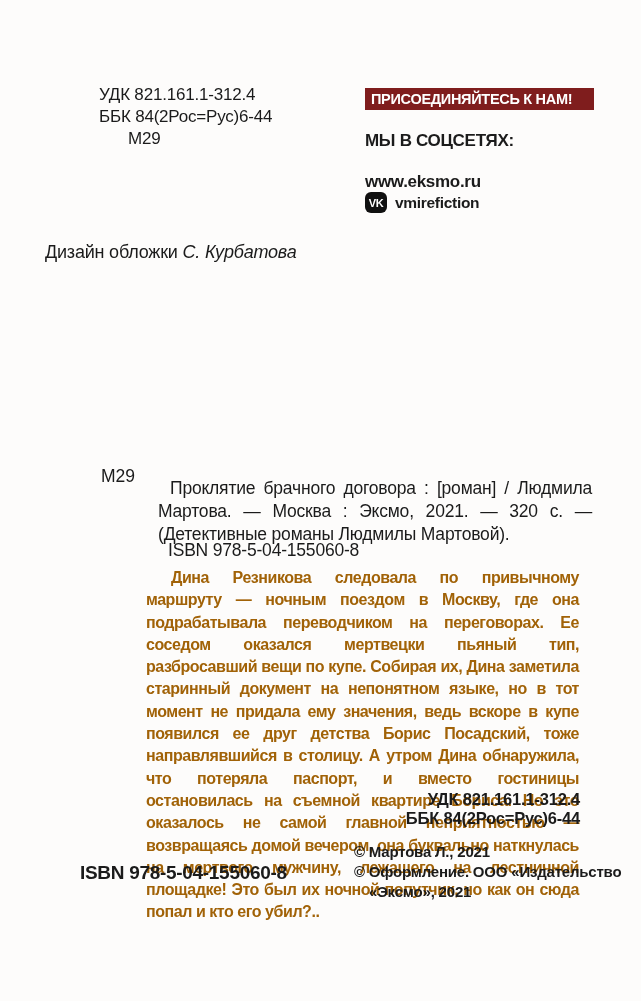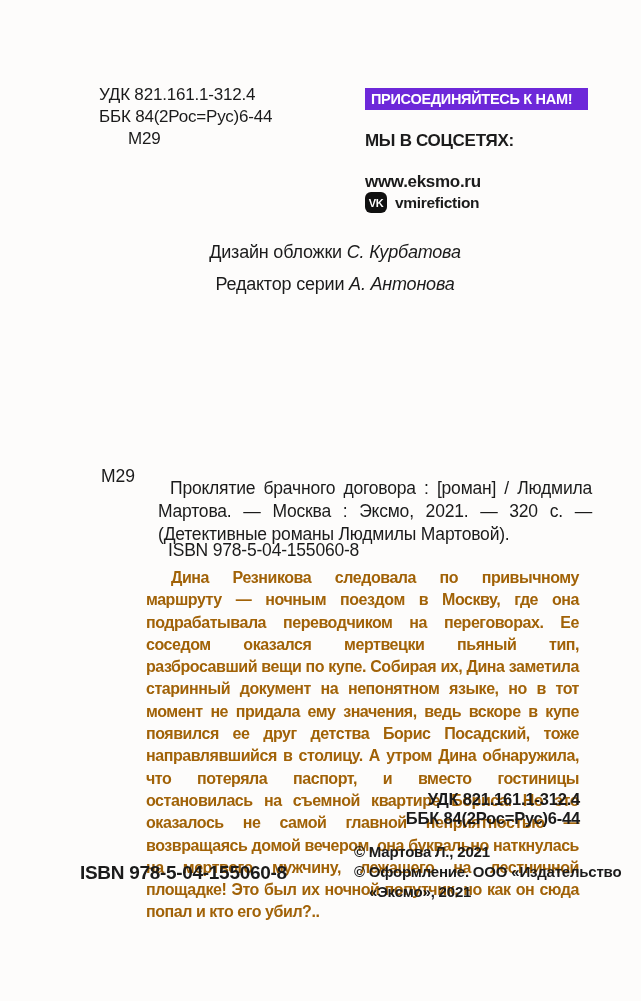--- a/index.html
+++ b/index.html
@@ -13,23 +13,23 @@
   }
   .page{position:absolute;inset:0;}
 
   
   .codes-top{position:absolute;left:99px;top:84px;font-size:17px;line-height:22px;letter-spacing:-0.2px;}
   .codes-top .m-code{margin-left:29px;}
 
   
   .social{position:absolute;left:365px;top:88px;width:216px;}
   .social .banner{
-    background:#6d28d9;color:#fff;
+    background:#7f1d1d;color:#fff;
     font-weight:bold;font-size:14.5px;letter-spacing:-0.3px;
-    padding:3px 13px 3px 6px;display:block;width:204px;
+    padding:3px 19px 3px 6px;display:block;width:204px;
   }
   .social .line{font-weight:bold;font-size:17px;letter-spacing:-0.3px;margin-top:21px;}
   .social .handle-row{display:flex;align-items:center;margin-top:0;}
   .social .handle-row .label{font-weight:bold;font-size:15.5px;letter-spacing:-0.3px;margin-left:8px;}
   .vk-badge{
     width:22px;height:21px;background:#101010;border-radius:6px;
     display:flex;align-items:center;justify-content:center;flex:0 0 auto;
   }
   .vk-badge span{color:#fff;font-weight:bold;font-size:11px;letter-spacing:-0.5px;}
   .ig-badge{
@@ -38,21 +38,21 @@
   }
   .ig-badge .lens{
     position:absolute;left:50%;top:50%;width:9px;height:9px;margin:-6.6px 0 0 -6.6px;
     border:2.2px solid #101010;border-radius:50%;
   }
   .ig-badge .dot{
     position:absolute;right:2px;top:2px;width:2.5px;height:2.5px;background:#101010;border-radius:50%;
   }
 
   
-  .credits{position:absolute;left:45px;top:243px;width:580px;text-align:center;font-size:18px;letter-spacing:-0.2px;}
+  .credits{position:absolute;left:45px;top:243px;width:580px;font-size:18px;letter-spacing:-0.2px;}
   .credits .row{margin-bottom:14px;line-height:18px;}
   .credits .name{font-style:italic;}
 
   
   .catalog-author{position:absolute;left:146px;top:442px;font-weight:bold;font-size:17.5px;letter-spacing:-0.2px;}
   .catalog-mcode{position:absolute;left:101px;top:466px;font-size:17.5px;}
   .catalog-desc{
     position:absolute;left:146px;top:465px;width:434px;
     font-size:17.5px;line-height:23px;letter-spacing:-0.2px;
     text-align:justify;text-indent:12px;margin:12px;
@@ -97,21 +97,20 @@
     <div class="handle-row">
       <div class="vk-badge">
           <span>VK</span>
         </div>
       <span class="label">vmirefiction</span>
     </div>
   </div>
 
   <div class="credits">
     <div class="row"><span>Дизайн обложки </span><span class="name">С. Курбатова</span></div>
-    <div class="row"><span>Редактор серии </span><span class="name">А. Антонова</span></div>
   </div>
 
   <div class="catalog-mcode">М29</div>
   <p class="catalog-desc">Проклятие брачного договора : [роман] / Людмила Мартова. — Москва : Эксмо, 2021. — 320 с. — (Детективные романы Людмилы Мартовой).</p>
   <div class="isbn-top">ISBN 978-5-04-155060-8</div>
 
   <p class="annotation">Дина Резникова следовала по привычному маршруту — ночным поездом в Москву, где она подрабатывала переводчиком на переговорах. Ее соседом оказался мертвецки пьяный тип, разбросавший вещи по купе. Собирая их, Дина заметила старинный документ на непонятном языке, но в тот момент не придала ему значения, ведь вскоре в купе появился ее друг детства Борис Посадский, тоже направлявшийся в столицу. А утром Дина обнаружила, что потеряла паспорт, и вместо гостиницы остановилась на съемной квартире Бориса. Но это оказалось не самой главной неприятностью — возвращаясь домой вечером, она буквально наткнулась на мертвого мужчину, лежащего на лестничной площадке! Это был их ночной попутчик, но как он сюда попал и кто его убил?..</p>
 
   <div class="codes-bottom">
     <div>УДК 821.161.1-312.4</div>

